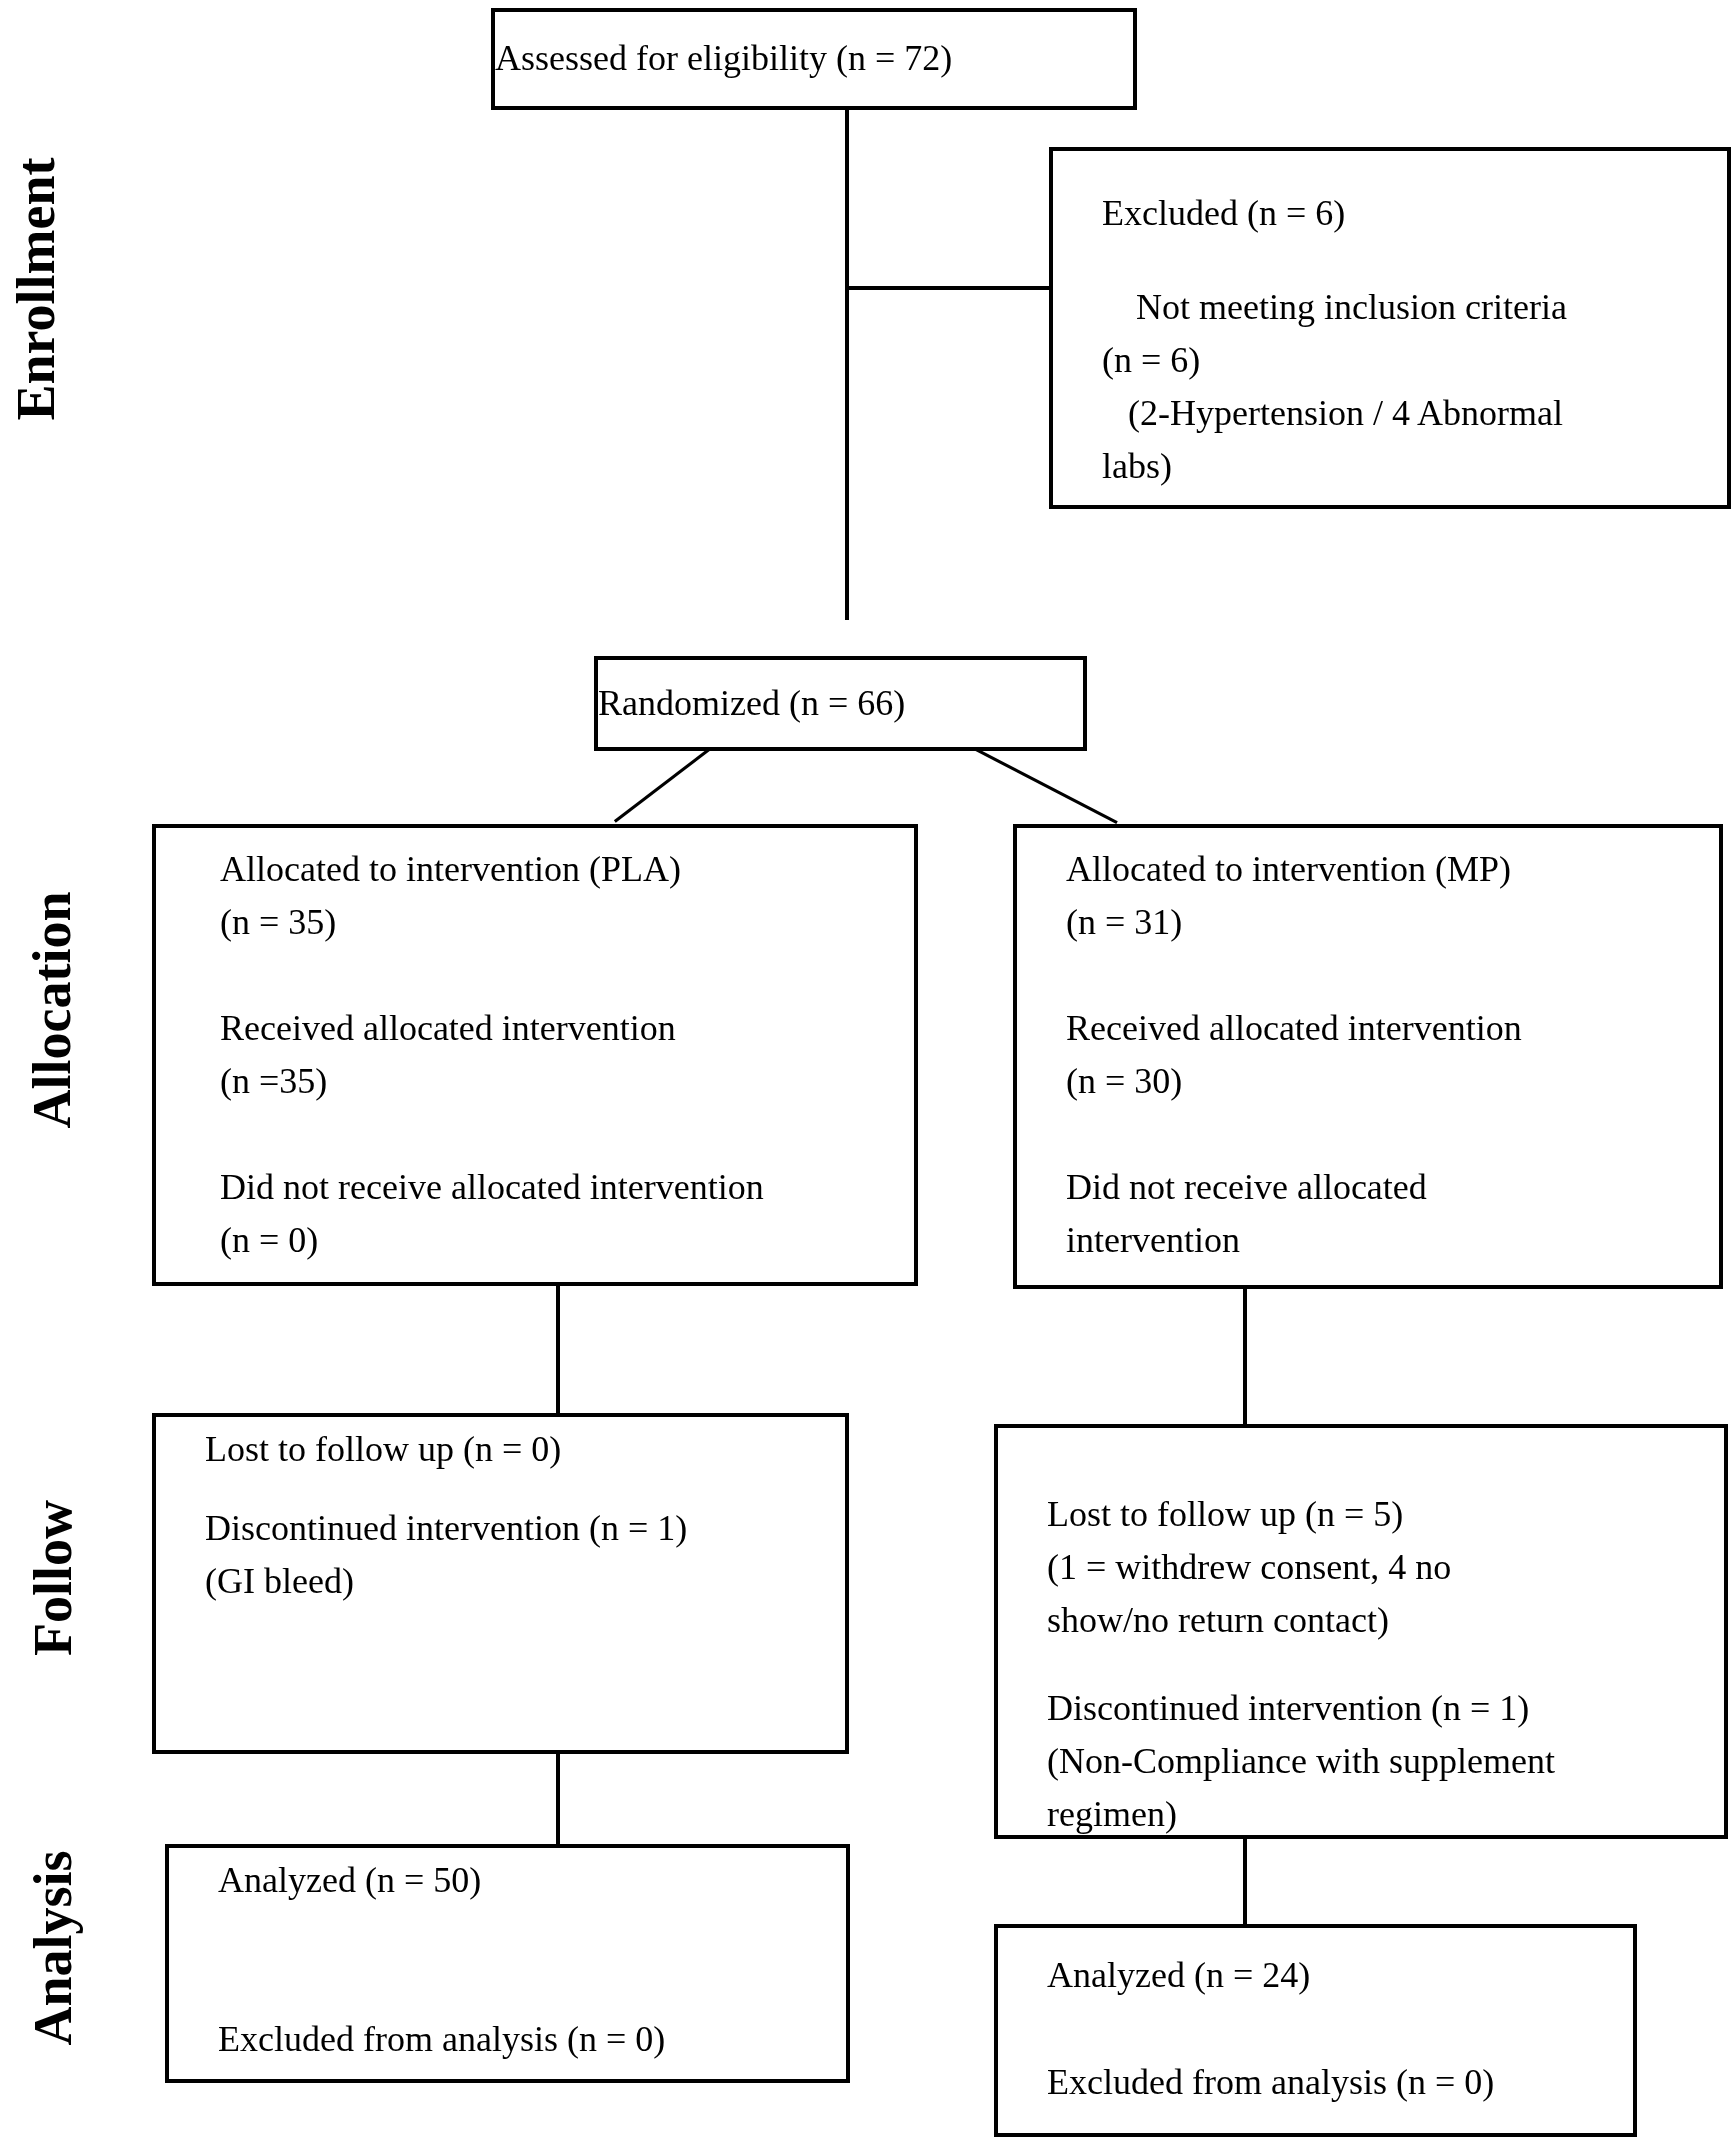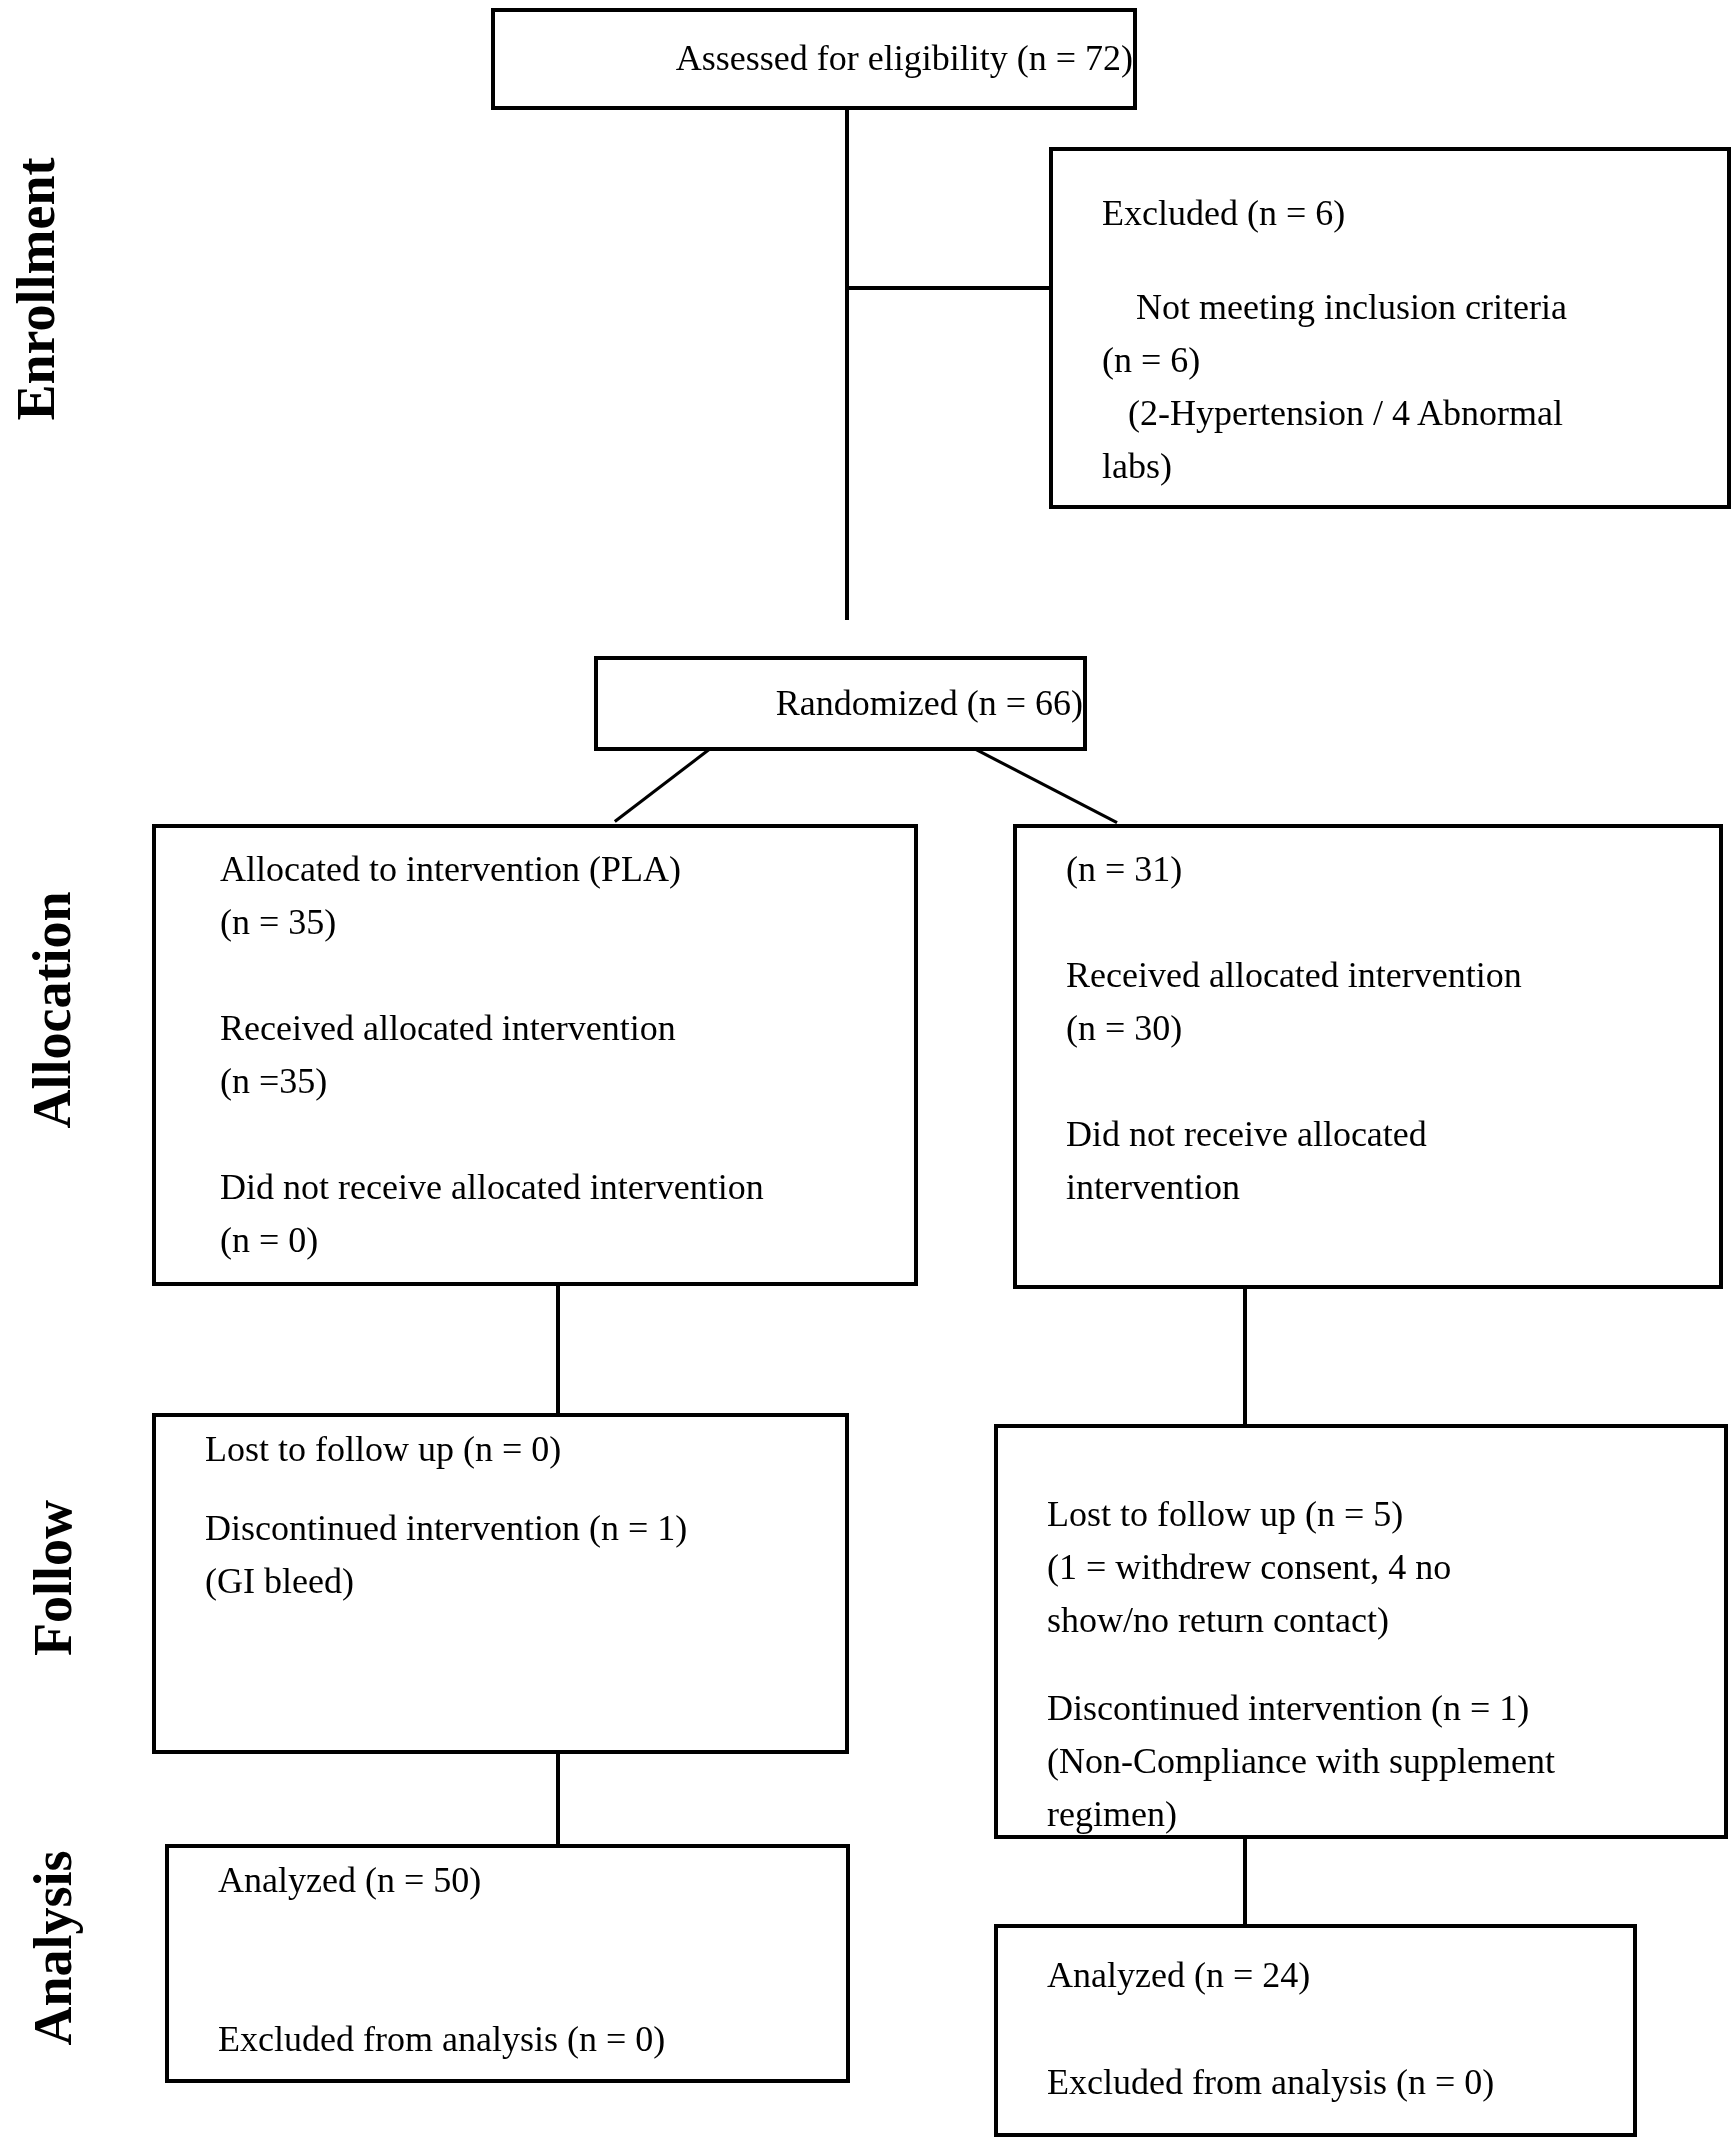--- a/index.html
+++ b/index.html
@@ -20,21 +20,21 @@
     position: absolute;
     border: 4.6px solid #000000;
     background: #ffffff;
     box-sizing: border-box;
     font-size: 36px;
     line-height: 53px;
   }
   .flowbox.centered {
     display: flex;
     align-items: center;
-    justify-content: flex-end;
+    justify-content: flex-start;
     text-align: center;
   }
   .flowbox .inner {
     padding-left: 49px;
     padding-right: 15.5px;
   }
   .line { white-space: pre; }
   .indent-1 { padding-left: 34px; }
   .indent-2 { padding-left: 26px; }
   .sp50  { height: 26px; }
@@ -123,20 +123,21 @@
       <div class="line">Received allocated intervention</div>
       <div class="line">(n =35)</div>
       <div class="sp103"></div>
       <div class="line">Did not receive allocated intervention</div>
       <div class="line">(n = 0)</div>
     </div>
   </div>
 
   <div class="flowbox" style="left:1013px; top:824px; width:710px; height:465px;">
     <div class="inner pt28">
+      <div class="line">Allocated to intervention (MP)</div>
       <div class="line">(n = 31)</div>
       <div class="sp103"></div>
       <div class="line">Received allocated intervention</div>
       <div class="line">(n = 30)</div>
       <div class="sp103"></div>
       <div class="line">Did not receive allocated</div>
       <div class="line">intervention</div>
     </div>
   </div>
 

